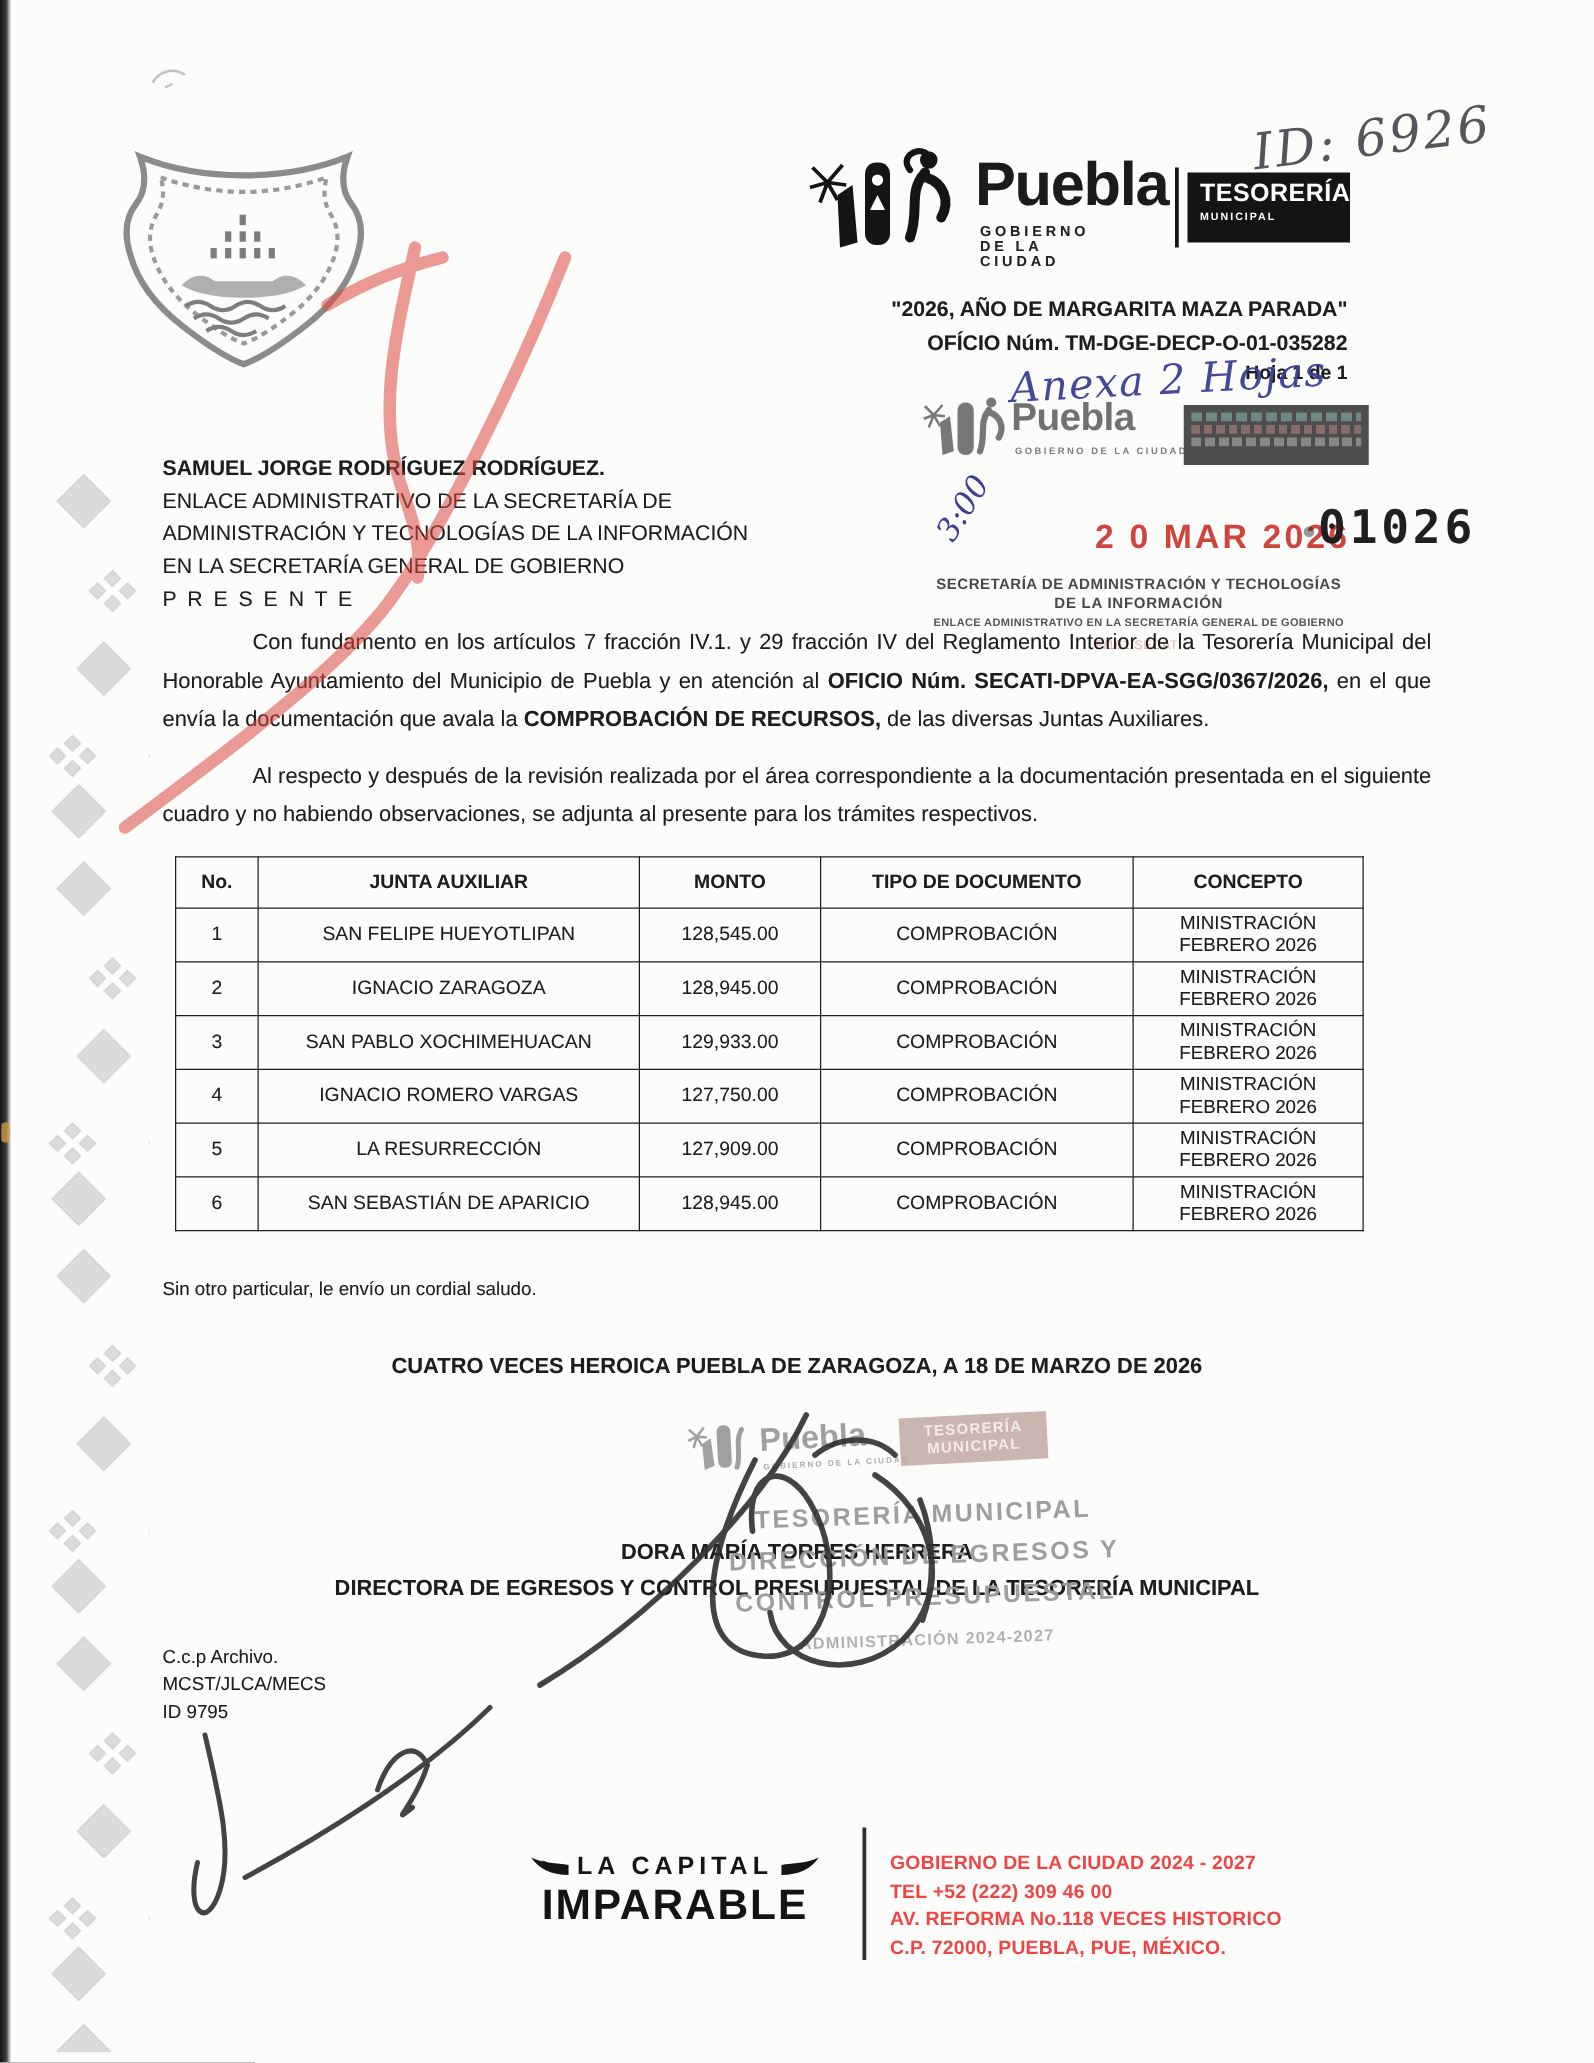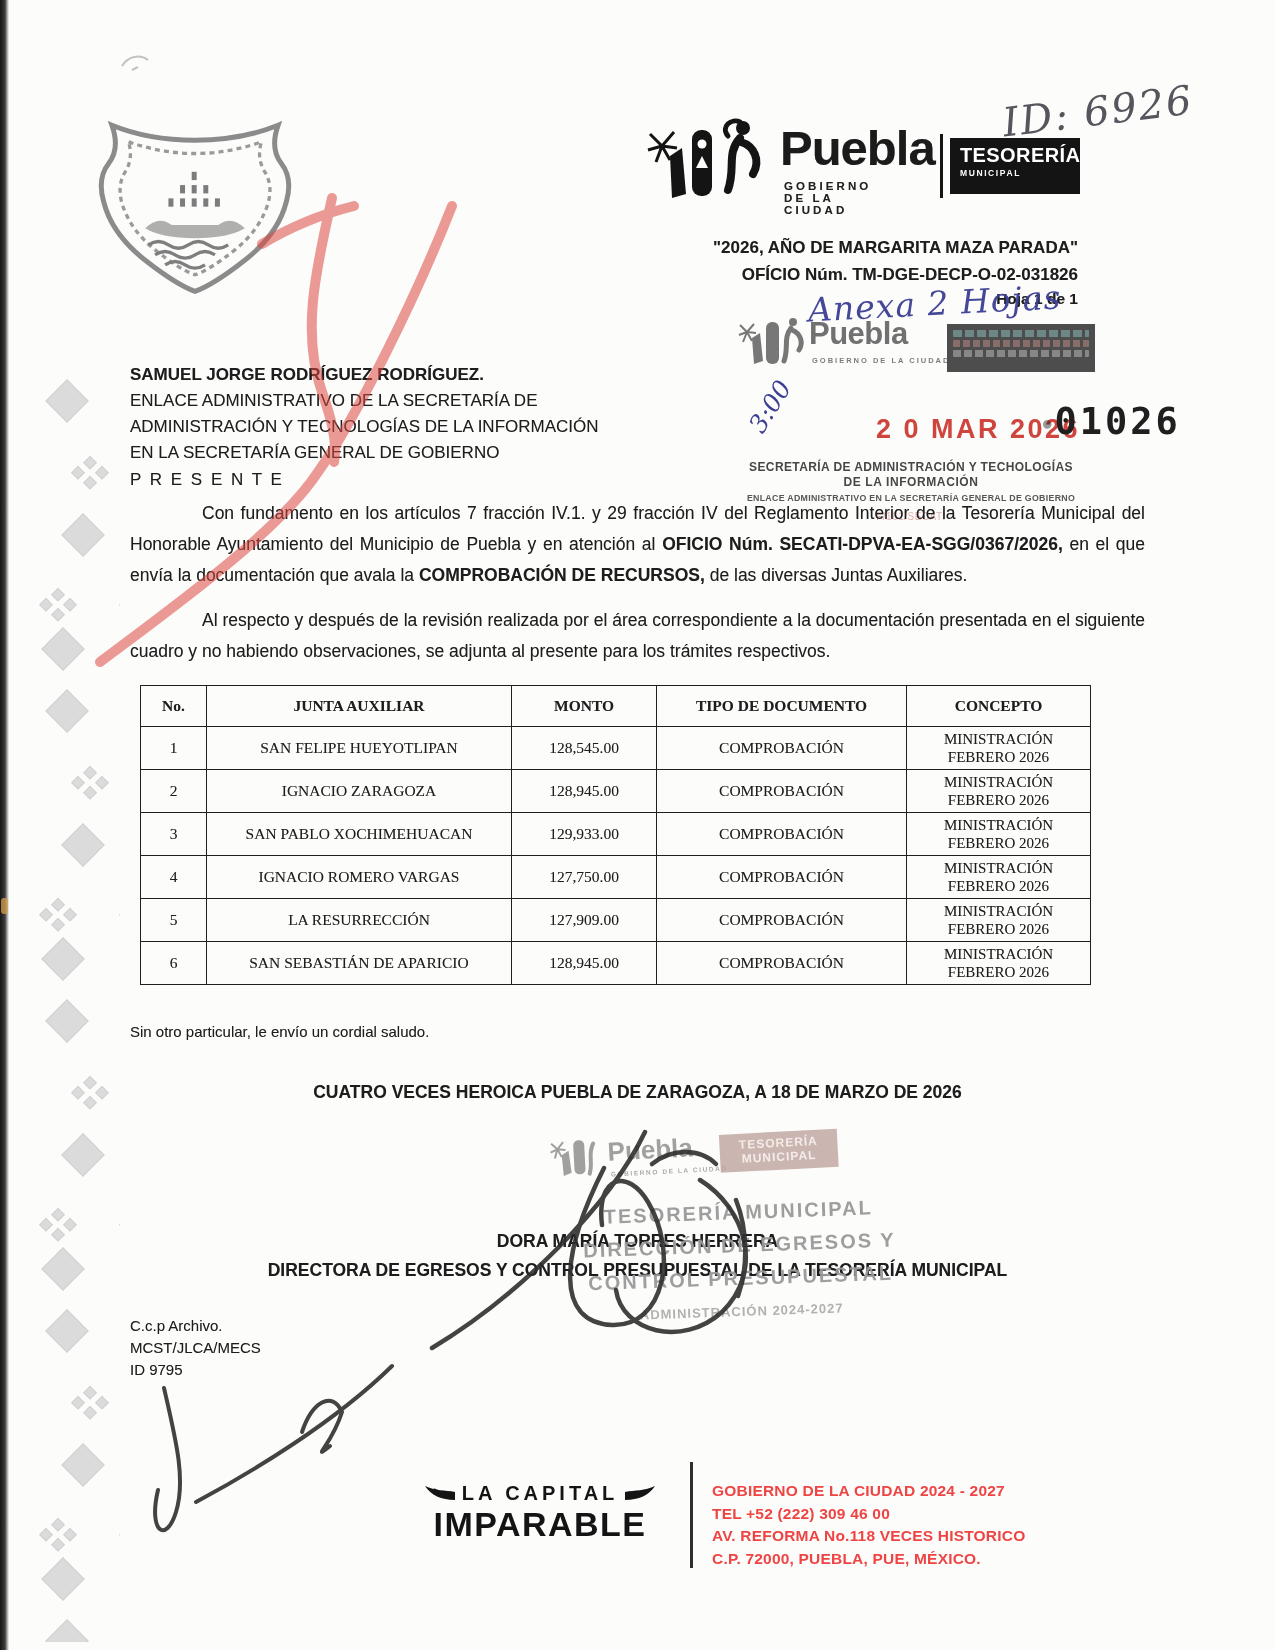--- a/index.html
+++ b/index.html
@@ -54,21 +54,21 @@
   #recv-caption .r4{font-size:10px;color:#c4534d;opacity:.45;margin-top:8px;letter-spacing:.5px;}
   
   #addressee{position:absolute;left:130px;top:362px;font-size:17px;line-height:26px;}
   #addressee .a1{font-weight:700;}
   #addressee .pres{letter-spacing:2px;margin-top:1px;}
   
   #column{position:absolute;left:130px;top:498px;width:1015px;}
   .para{font-size:17.5px;line-height:31px;text-align:justify;text-indent:72px;margin:0;}
   #p2{margin-top:14px;}
   
-  #tbl{border-collapse:collapse;margin:18px 0 0 10px;width:950px;table-layout:fixed;font-family:Liberation Serif, serif;}
+  #tbl{border-collapse:collapse;margin:18px 0 0 10px;width:950px;table-layout:fixed;}
   #tbl th,#tbl td{border:1.6px solid #1f1f1f;text-align:center;vertical-align:middle;padding:0 4px;}
   #tbl th{font-size:15.5px;font-weight:700;height:40px;}
   #tbl td{font-size:15.5px;height:42px;}
   #tbl .concept div{line-height:18.5px;font-size:15px;}
   #closing{margin-top:38px;font-size:15px;}
   #sig-block{margin-top:42px;text-align:center;}
   #sig-block .atent{font-size:17px;font-weight:700;letter-spacing:.5px;}
   #sig-block .place{font-size:17.5px;font-weight:700;margin-top:8px;}
   #sig-space{height:128px;}
   #sig-block .name{font-size:17.5px;font-weight:700;}
@@ -166,21 +166,21 @@
     <div id="unit-box">
       <div class="u1">TESORERÍA</div>
       <div class="u2">MUNICIPAL</div>
     </div>
   </div>
 
   <div id="hand-id" class="handwrite">ID: 6926</div>
 
   <div id="year-block" class="doc">
     <div class="l1">"2026, AÑO DE MARGARITA MAZA PARADA"</div>
-    <div class="l2">OFÍCIO Núm. TM-DGE-DECP-O-02-031826</div>
+    <div class="l2">OFÍCIO Núm. TM-DGE-DECP-O-01-035282</div>
     <div class="l3">Hoja 1 de 1</div>
   </div>
 
   <div id="anexa-note" class="handwrite">Anexa 2 Hojas</div>
 
   <div id="stamp2">
     <svg width="72" height="66" viewBox="0 0 72 66" style="position:absolute;left:0;top:12px">
       <path d="M12,18 l-7,-7 M12,18 l7,-8 M12,18 l-8,3 M12,18 l9,1 M12,18 l-4,10 M12,18 l5,9" stroke="#555" stroke-width="2" fill="none"></path>
       <path d="M17,24 l8,-5 3,28 -9,3 Z" fill="#555"></path>
       <rect x="31" y="8" width="13" height="42" rx="6" fill="#555"></rect>

